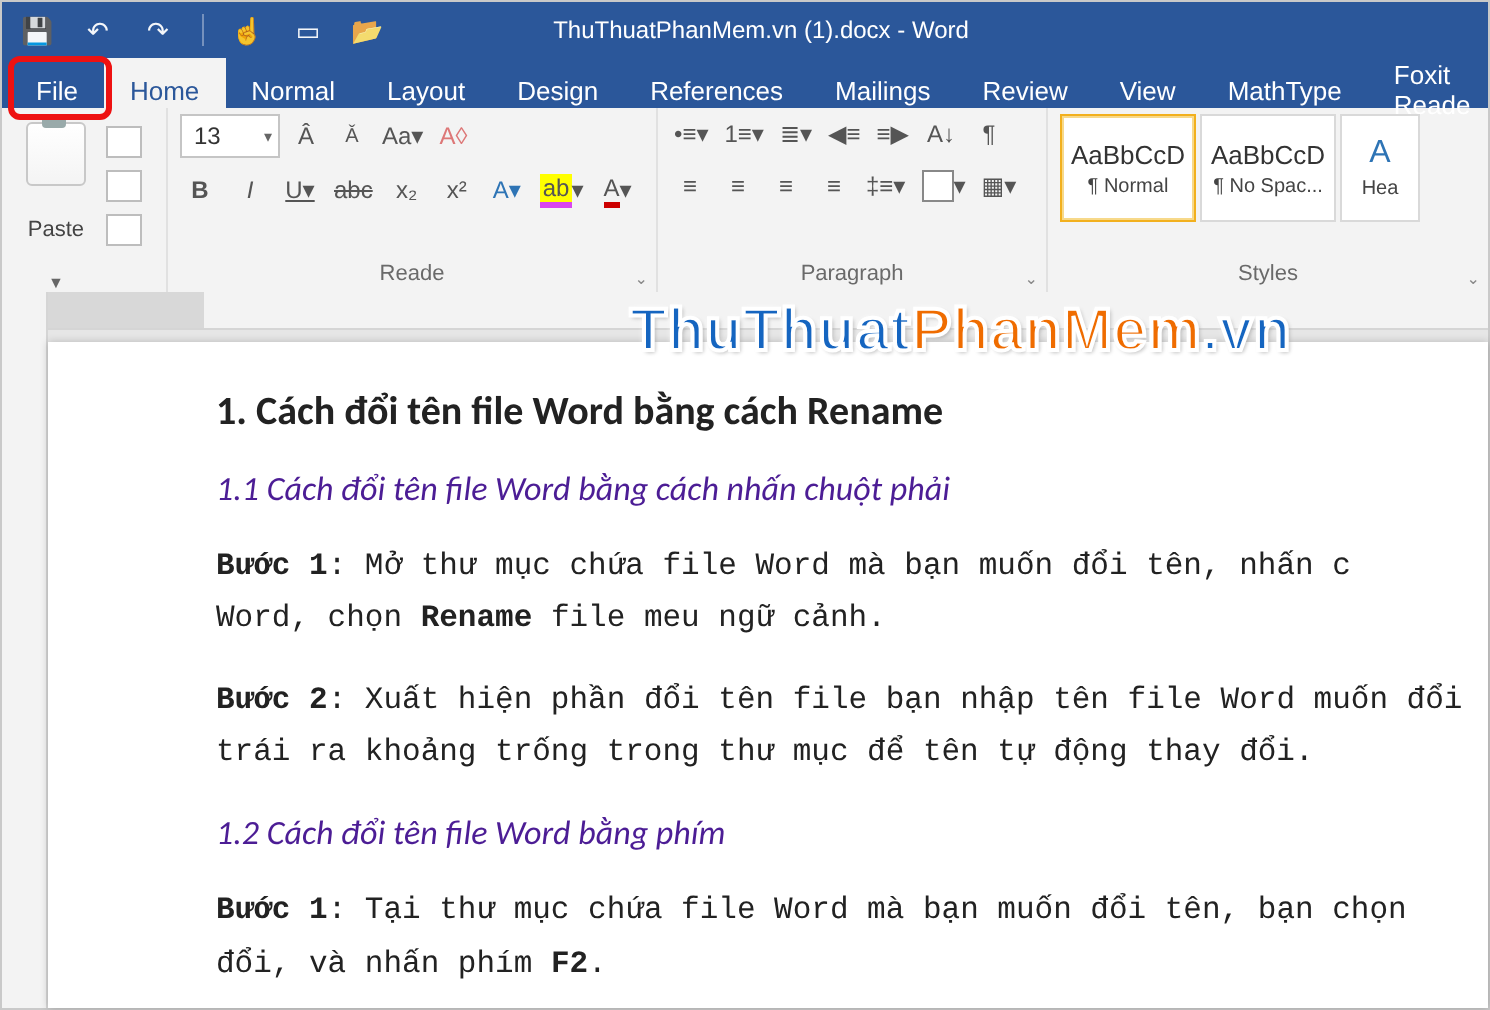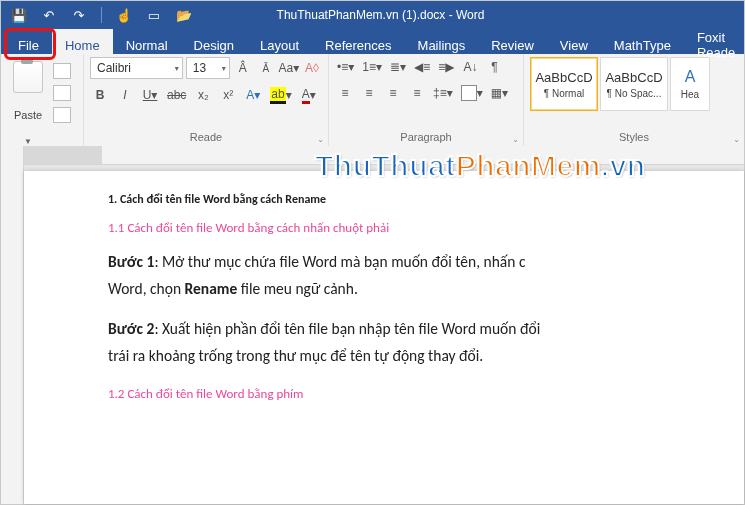--- a/index.html
+++ b/index.html
@@ -52,23 +52,23 @@
   .style-sample{font-size:13px;color:#333;}
   .style-name{font-size:10px;margin-top:3px;white-space:nowrap;overflow:hidden;text-overflow:ellipsis;width:100%;text-align:center;}
   
   .workspace{position:absolute;top:145px;left:0;right:0;bottom:0;background:#e6e6e6;display:flex;}
   .vruler{width:22px;background:#f3f3f3;border-right:1px solid #d5d5d5;}
   .docwrap{flex:1;display:flex;flex-direction:column;}
   .hruler{height:18px;background:#f3f3f3;border-bottom:1px solid #d5d5d5;position:relative;}
   .hruler .margin{position:absolute;top:0;bottom:0;background:#d8d8d8;}
   .page{flex:1;background:#fff;margin:6px 0 0 0;box-shadow:0 0 4px rgba(0,0,0,.2);padding:18px 0 0 84px;overflow:hidden;position:relative;}
   .doc{font-family:Calibri,Arial,sans-serif;font-size:15.5px;color:#222;line-height:1.7;max-width:640px;}
-  .doc h1{font-size:12px;margin:0 0 8px 0;font-weight:bold;}
-  .doc .sub{color:#ec4899;font-size:13px;margin:6px 0 10px 0;}
-  .doc p{margin:0 0 14px 0;}
+  .doc h1{font-size:20px;margin:0 0 8px 0;font-weight:bold;}
+  .doc .sub{color:#4c1d95;font-size:17px;margin:6px 0 10px 0;font-style:italic;}
+  .doc p{margin:0 0 14px 0;font-family:Liberation Mono, monospace;}
   .doc b{font-weight:bold;}
   
   .watermark{position:absolute;left:314px;top:148px;font-family:Arial,sans-serif;font-weight:700;font-size:30px;letter-spacing:.5px;pointer-events:none;z-index:60;white-space:nowrap;}
   .wm-a{color:#1565c0;-webkit-text-stroke:2px #fff;text-shadow:0 0 3px #fff,1px 1px 2px rgba(0,0,0,.4);}
   .wm-b{color:#ef6c00;-webkit-text-stroke:2px #fff;text-shadow:0 0 3px #fff,1px 1px 2px rgba(0,0,0,.4);}
   .wm-c{color:#1565c0;-webkit-text-stroke:2px #fff;text-shadow:0 0 3px #fff,1px 1px 2px rgba(0,0,0,.4);}
 </style>
 </head>
 <body>
 
@@ -86,22 +86,22 @@
       <span class="ico">▭</span>
       <span class="ico">📂</span>
     </div>
     <div class="title">ThuThuatPhanMem.vn (1).docx - Word</div>
   </div>
 
   <div class="tabs">
     <div class="tab file">File</div>
     <div class="tab active">Home</div>
     <div class="tab">Normal</div>
+    <div class="tab">Layout</div>
     <div class="tab">Design</div>
-    <div class="tab">Layout</div>
     <div class="tab">References</div>
     <div class="tab">Mailings</div>
     <div class="tab">Review</div>
     <div class="tab">View</div>
     <div class="tab">MathType</div>
     <div class="tab">Foxit Reade</div>
   </div>
 
   <div class="ribbon">
 
@@ -117,36 +117,35 @@
           <div class="mini-ico"></div>
           <div class="mini-ico"></div>
         </div>
       </div>
       <div class="group-label">Clipboard</div>
     </div>
 
     <div class="group" style="width:232px">
       <div style="display:flex;flex-direction:column">
         <div class="font-row">
-          <div class="combo font">Calibri</div>
           <div class="combo size">13</div>
           <div class="ribbtn">Â</div>
           <div class="ribbtn small">Ǎ</div>
           <div class="ribbtn">Aa▾</div>
           <div class="ribbtn" style="color:#d77">A◊</div>
         </div>
         <div class="row2">
           <div class="ribbtn bold">B</div>
           <div class="ribbtn italic">I</div>
           <div class="ribbtn under">U▾</div>
           <div class="ribbtn strike">abc</div>
           <div class="ribbtn">x₂</div>
           <div class="ribbtn">x²</div>
           <div class="ribbtn" style="color:#2e74b5">A▾</div>
-          <div class="ribbtn"><span style="background:#ff0;border-bottom:3px solid #0f172a;padding:0 1px">ab</span>▾</div>
+          <div class="ribbtn"><span style="background:#ff0;border-bottom:3px solid #d946ef;padding:0 1px">ab</span>▾</div>
           <div class="ribbtn"><span style="border-bottom:3px solid #c00">A</span>▾</div>
         </div>
       </div>
       <div class="group-label">Reade</div>
     </div>
 
     <div class="group" style="width:182px">
       <div style="display:flex;flex-direction:column">
         <div class="para-row">
           <div class="ribbtn">•≡▾</div>
@@ -205,18 +204,22 @@
           <div class="sub">1.1 Cách đổi tên file Word bằng cách nhấn chuột phải</div>
           <p>
             <b>Bước 1</b><span>: Mở thư mục chứa file Word mà bạn muốn đổi tên, nhấn c</span><br>
             <span>Word, chọn </span><b>Rename</b><span> file meu ngữ cảnh.</span>
           </p>
           <p>
             <b>Bước 2</b><span>: Xuất hiện phần đổi tên file bạn nhập tên file Word muốn đổi </span><br>
             <span>trái ra khoảng trống trong thư mục để tên tự động thay đổi.</span>
           </p>
           <div class="sub">1.2 Cách đổi tên file Word bằng phím</div>
+          <p>
+            <b>Bước 1</b><span>: Tại thư mục chứa file Word mà bạn muốn đổi tên, bạn chọn</span><br>
+            <span>đổi, và nhấn phím </span><b>F2</b><span>.</span>
+          </p>
         </div>
       </div>
     </div>
   </div>
 
 </div>
 
 </body></html>

